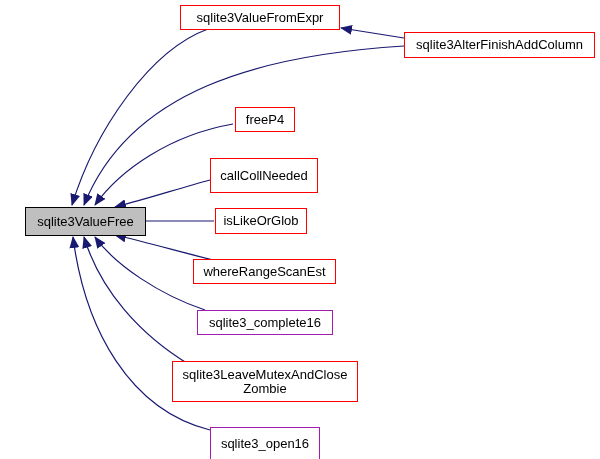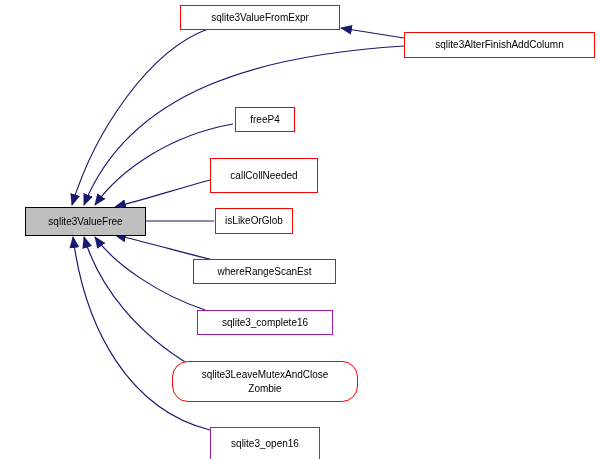--- a/index.html
+++ b/index.html
@@ -1,20 +1,20 @@
 <!DOCTYPE html>
 <html><head>
 <meta charset="utf-8">
 <style>
   html, body { margin: 0; padding: 0; background: #ffffff; }
   body { width: 600px; height: 459px; position: relative; overflow: hidden;
          font-family: "Liberation Sans", sans-serif; }
   svg { position: absolute; left: 0; top: 0; }
   .node { position: absolute; box-sizing: border-box; background: #ffffff;
-          font-size: 10px; color: #000; display: flex; align-items: center;
+          font-size: 13px; color: #000; display: flex; align-items: center;
           justify-content: center; text-align: center; line-height: 14px; cursor: pointer; }
   .node.red { border: 1px solid #ff0000; }
   .node.black { border: 1px solid #a21caf; }
   .node.main { background: #bfbfbf; border: 1px solid #000000; cursor: default; }
 </style>
 </head>
 <body>
 
 <svg width="600" height="459">
   <defs>
@@ -49,32 +49,32 @@
 </div>
 
 <div class="node red" style="left:235px;top:107px;width:60px;height:25px;">
   <span>freeP4</span>
 </div>
 
 <div class="node red" style="left:210px;top:158px;width:108px;height:35px;">
   <span>callCollNeeded</span>
 </div>
 
-<div class="node red" style="left:215px;top:208px;width:78px;height:26px;">
+<div class="node red" style="left:215px;top:208px;width:92px;height:26px;">
   <span>isLikeOrGlob</span>
 </div>
 
 <div class="node red" style="left:193px;top:259px;width:143px;height:25px;">
   <span>whereRangeScanEst</span>
 </div>
 
 <div class="node black" style="left:197px;top:310px;width:136px;height:25px;">
   <span>sqlite3_complete16</span>
 </div>
 
-<div class="node red" style="left:172px;top:361px;width:186px;height:41px;flex-direction:column;border-radius:16px;">
+<div class="node red" style="left:172px;top:361px;width:186px;height:41px;flex-direction:column;">
   <span>sqlite3LeaveMutexAndClose</span>
   <span>Zombie</span>
 </div>
 
 <div class="node black" style="left:210px;top:427px;width:110px;height:33px;">
   <span>sqlite3_open16</span>
 </div>
 
 </body></html>

